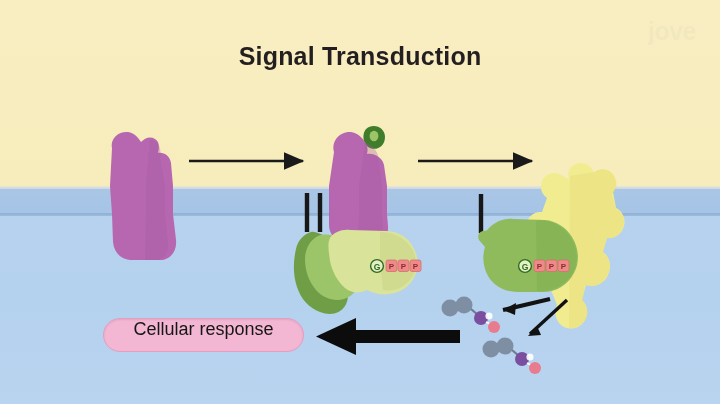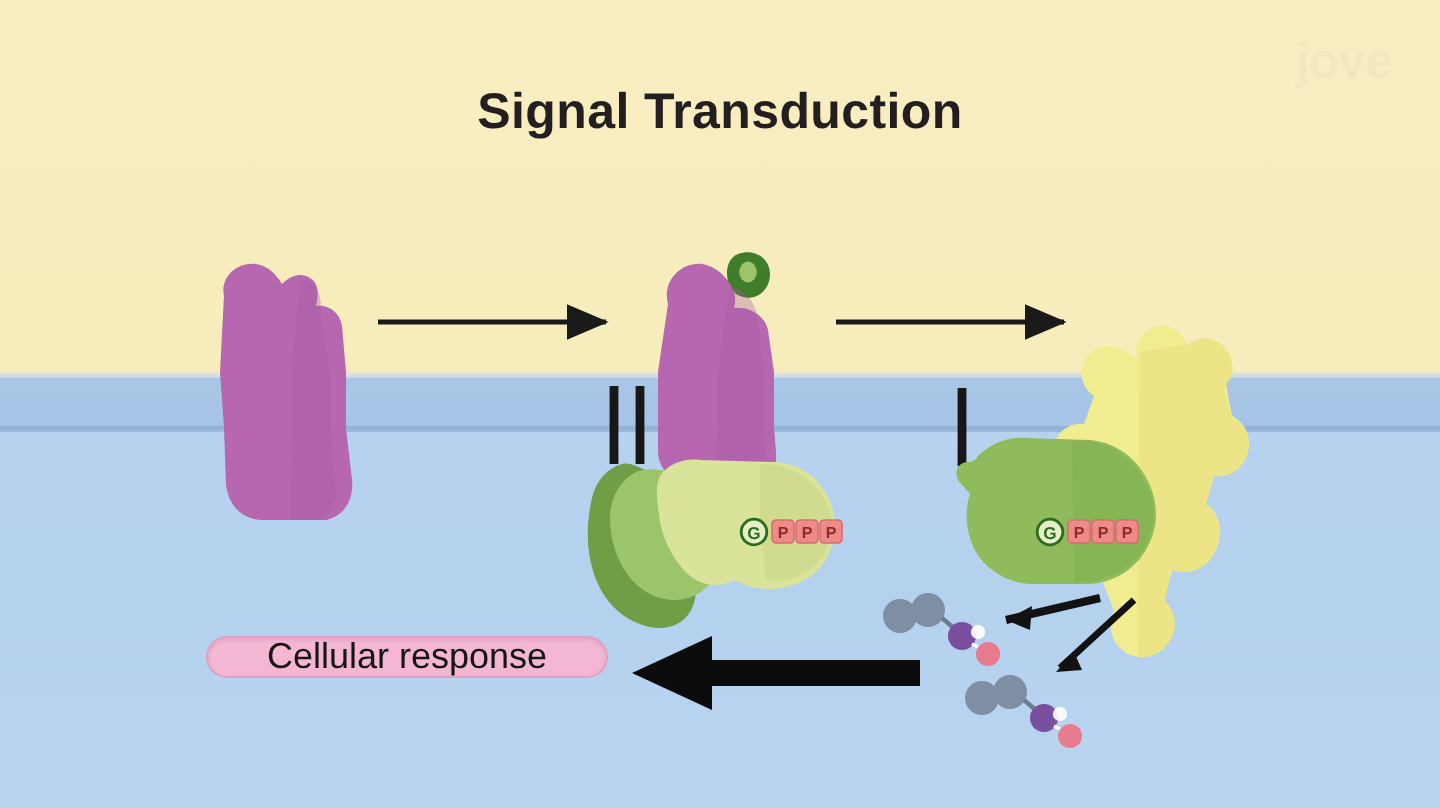--- a/index.html
+++ b/index.html
@@ -59,25 +59,25 @@
     user-select:none;
   }
 
   
   #art { position:absolute; left:0; top:0; }
 
   
   .response-pill {
     position:absolute;
     left:103px; top:318px;
-    width:201px; height:21px;
+    width:201px; height:34px;
     border-radius:18px;
     background:#f3b7d4;
     border:1.5px solid #e39ec1;
-    display:flex; align-items:center; justify-content:center;
+    display:flex; align-items:flex-start; justify-content:center;
     font-size:18px;
     color:#161616;
     box-shadow:0 1px 2px rgba(80,40,70,.12) inset;
   }
 </style>
 </head>
 <body>
 
 <div id="stage">
 

